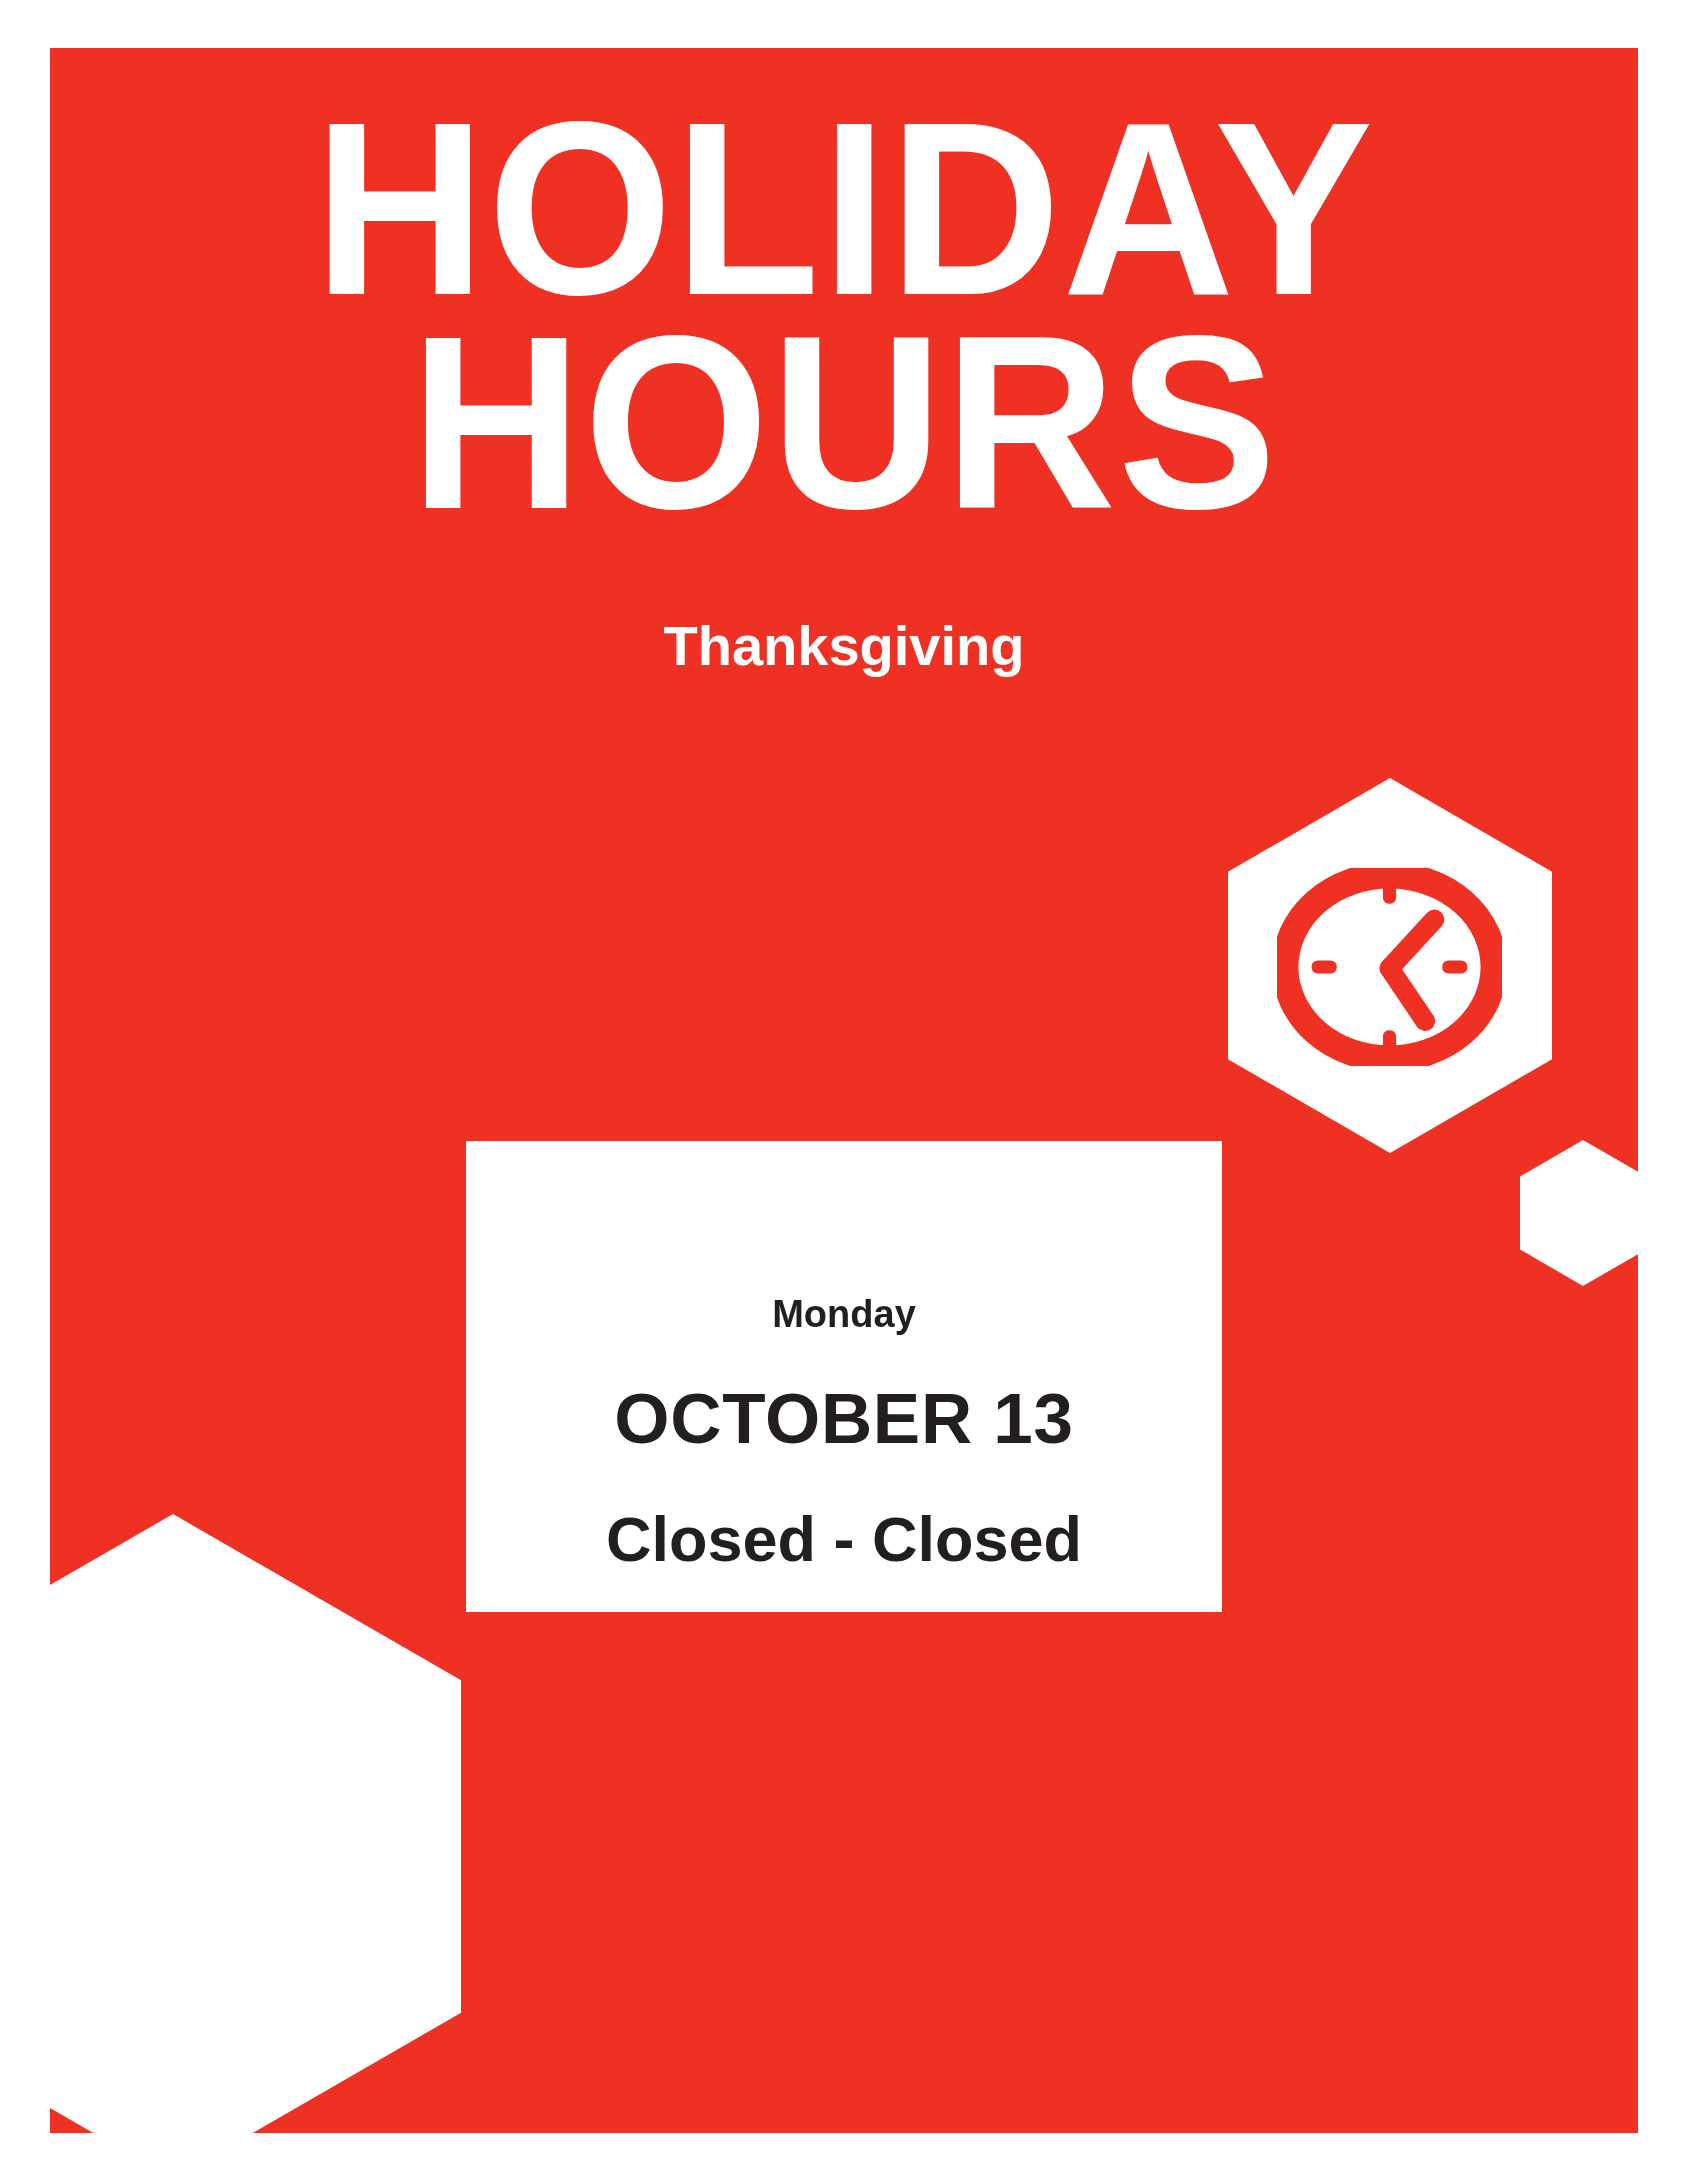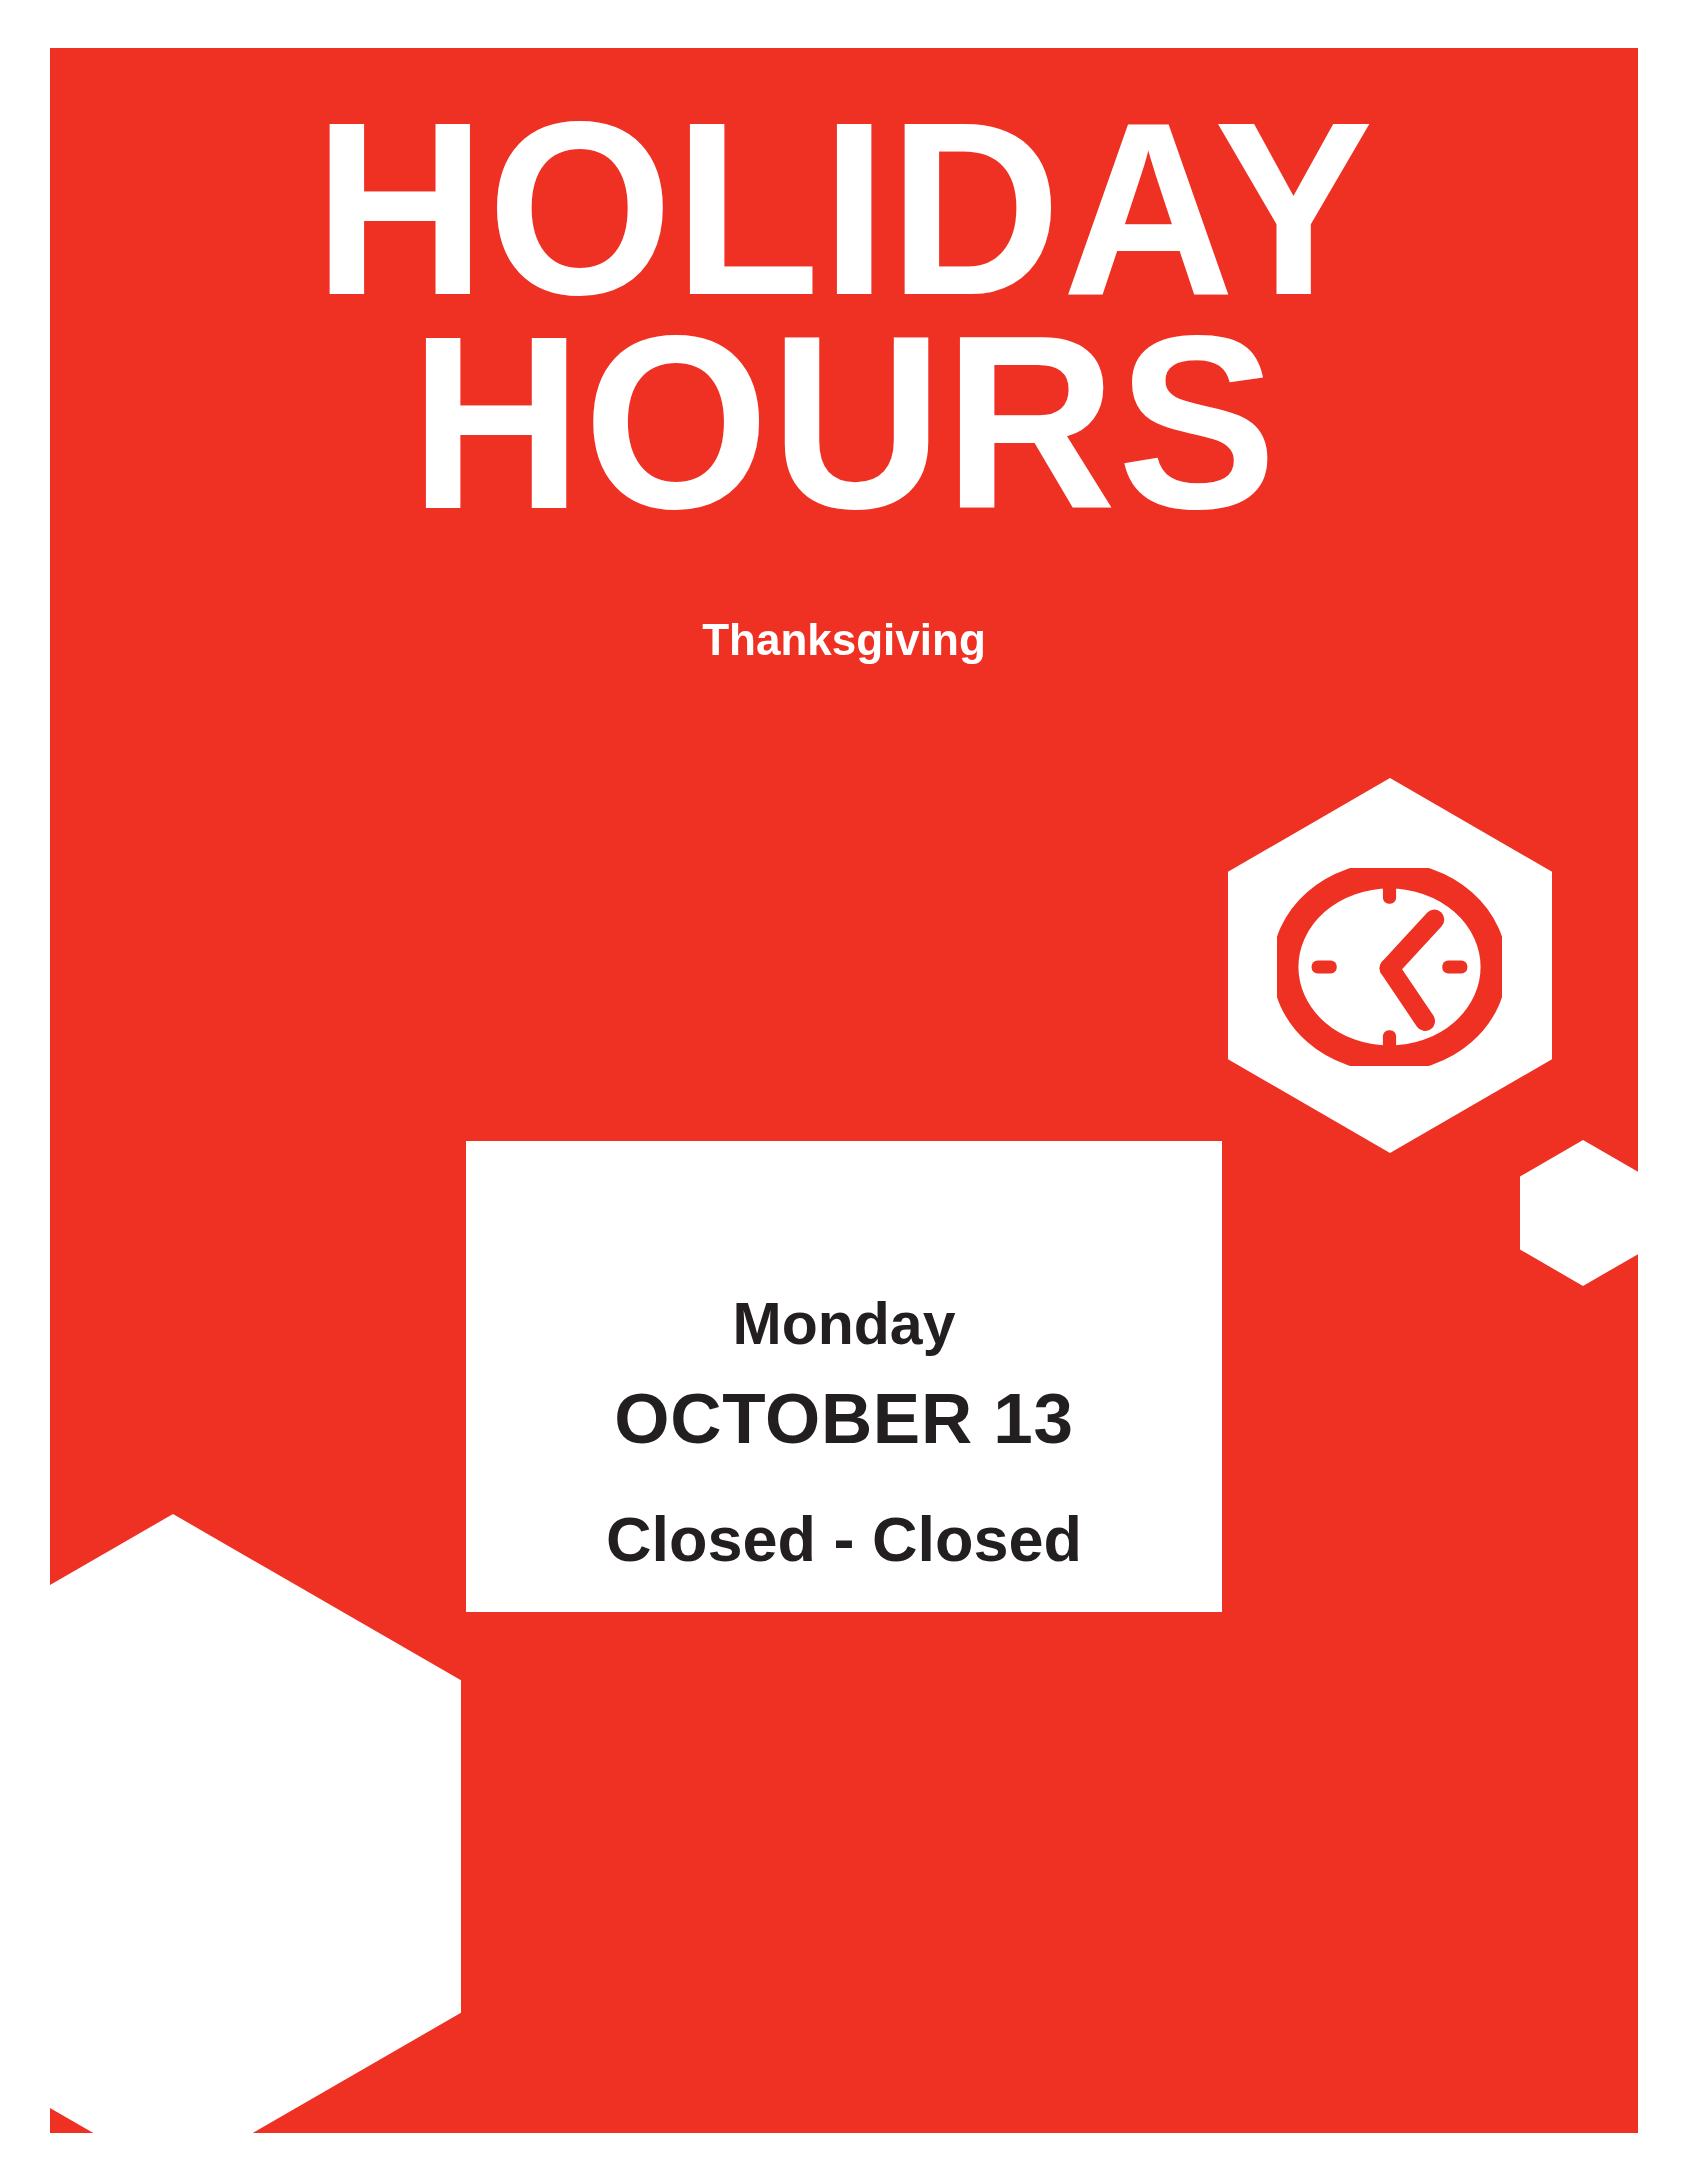--- a/index.html
+++ b/index.html
@@ -60,21 +60,21 @@
   .title-2 { position: absolute; left: 0; top: 267px; width: 1588px; }
 
   .subtitle {
     position: absolute;
     left: 0;
     top: 570px;
     width: 1588px;
     text-align: center;
     font-family: "Liberation Sans Narrow", "Liberation Sans", sans-serif;
     font-weight: bold;
-    font-size: 44px;
+    font-size: 56px;
     line-height: 1;
     color: #ffffff;
     letter-spacing: 0px;
     white-space: nowrap;
   }
 
   
   .hex {
     position: absolute;
     background: #ffffff;
@@ -119,21 +119,21 @@
     text-align: center;
     color: #231F20;
   }
   .card-day {
     position: absolute;
     left: 0;
     top: 154px;
     width: 756px;
     font-family: "Liberation Sans Narrow", "Liberation Sans", sans-serif;
     font-weight: bold;
-    font-size: 59px;
+    font-size: 38px;
     line-height: 1;
     color: #231F20;
   }
   .card-date {
     position: absolute;
     left: 0;
     top: 242px;
     width: 756px;
     font-family: "Liberation Sans Narrow", "Liberation Sans", sans-serif;
     font-weight: bold;

